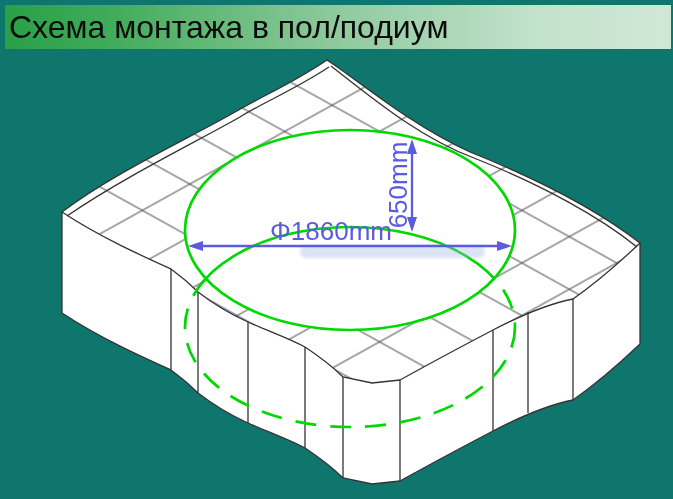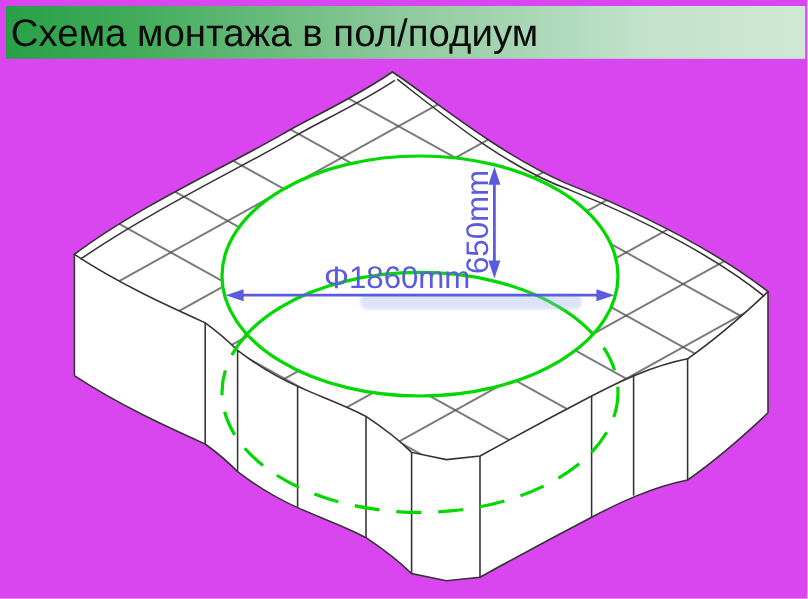--- a/index.html
+++ b/index.html
@@ -1,16 +1,16 @@
 <!DOCTYPE html>
 <html><head>
 <meta charset="utf-8">
 <style>
   html,body{margin:0;padding:0;background:#ffffff;}
-  .page{position:relative;width:673px;height:499px;background:#d946ef;overflow:hidden;
+  .page{position:relative;width:673px;height:499px;background:#0f766e;overflow:hidden;
         font-family:"Liberation Sans","DejaVu Sans",sans-serif;}
   .title-bar{position:absolute;top:5px;left:5px;right:2px;height:44px;
         background:linear-gradient(to right,#28a048 0%,#3fab58 15%,#8fca9e 50%,#c3e2cc 80%,#cfe8d6 100%);
         display:flex;align-items:center;}
   .title-text{font-size:32px;color:#0b0b0b;padding-left:4px;white-space:nowrap;letter-spacing:0px;}
   svg.diagram{position:absolute;left:0;top:0;}
   text.dim{font-family:"Liberation Sans","DejaVu Sans",sans-serif;font-size:26px;}
 </style>
 </head>
 <body>

